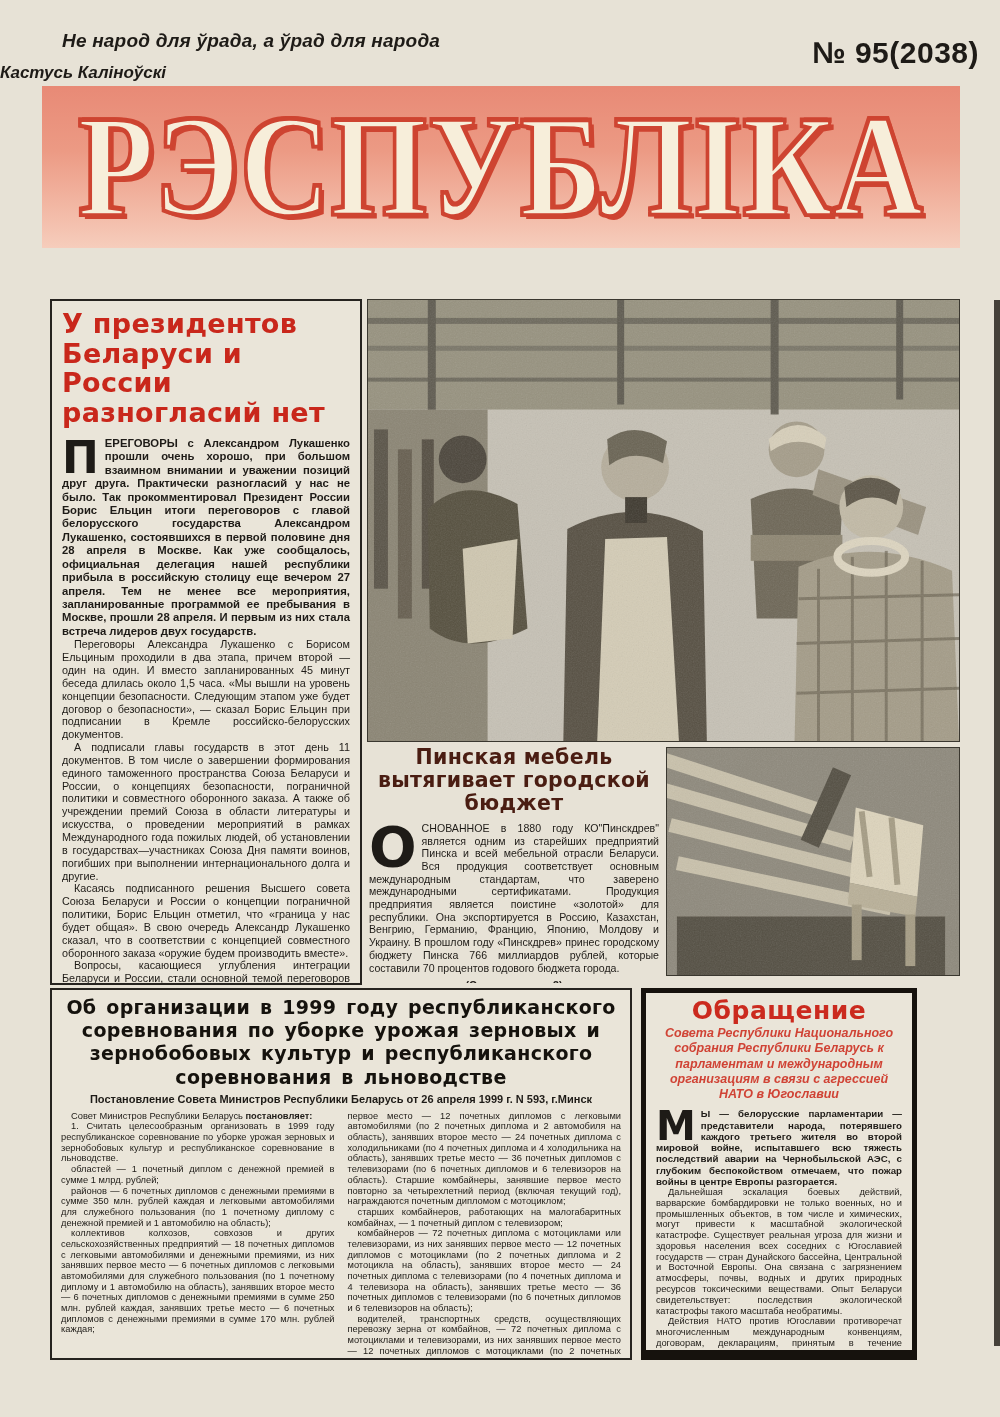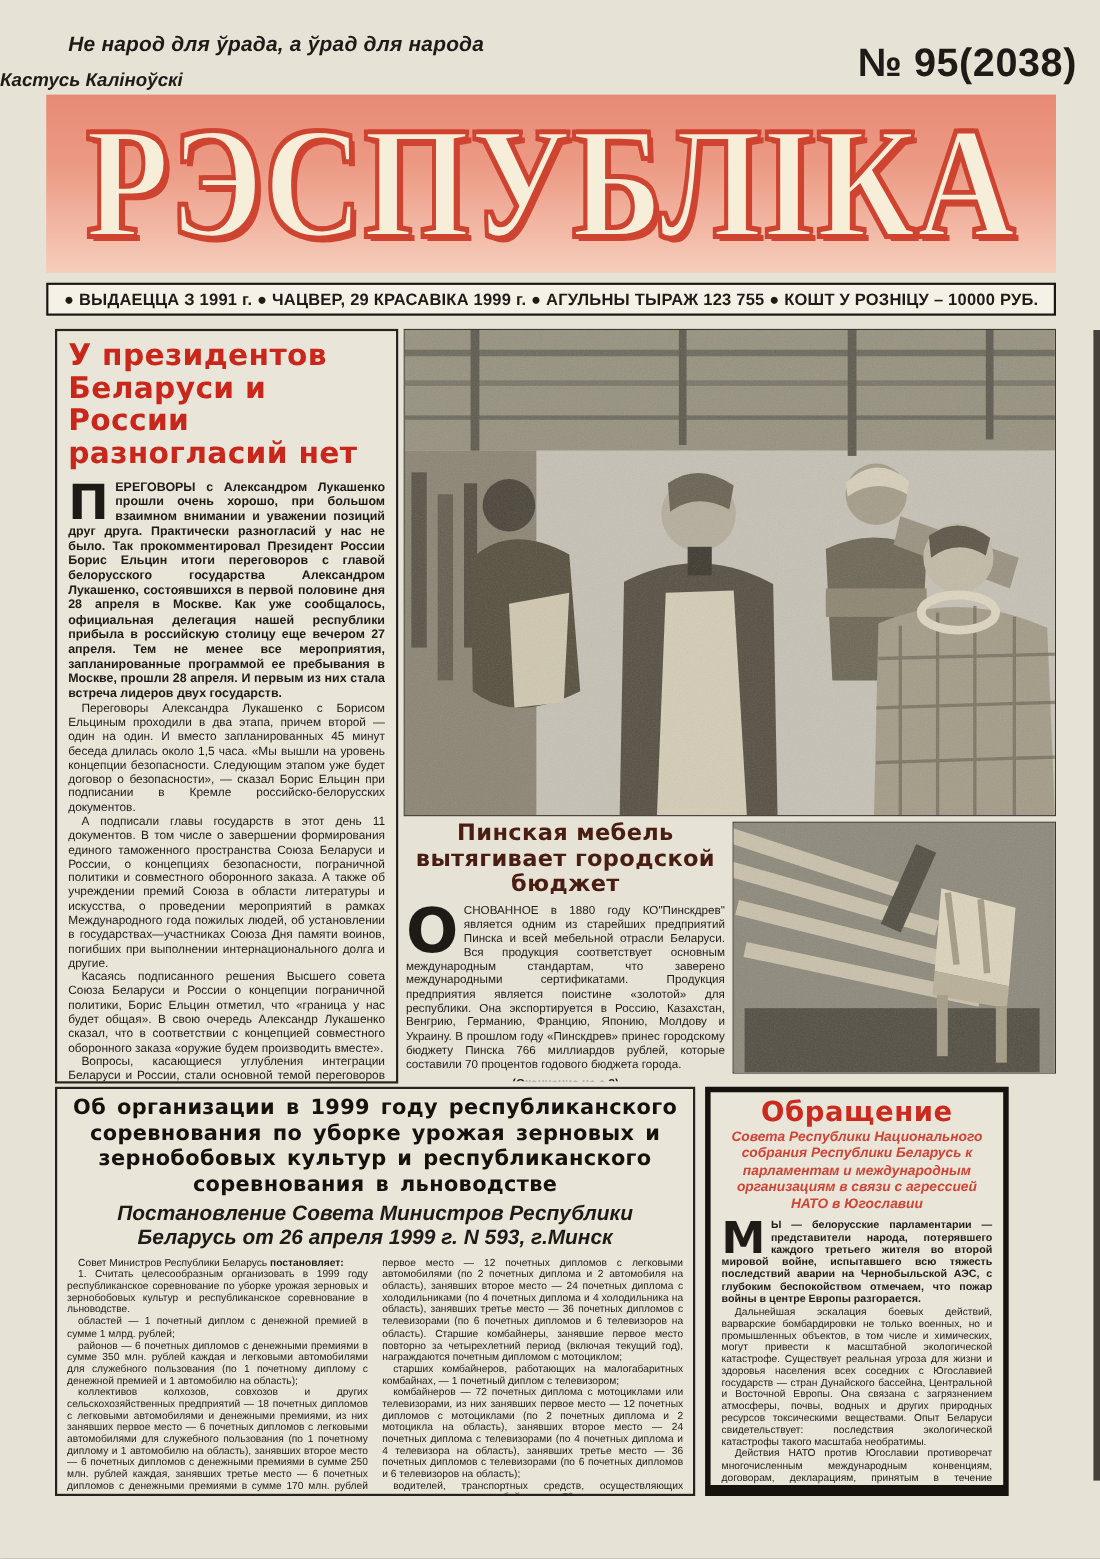--- a/index.html
+++ b/index.html
@@ -4,21 +4,21 @@
 <style>
   html,body{margin:0;padding:0;}
   body{background:#b9b4a8;font-family:"Liberation Sans",sans-serif;}
   #page{position:relative;width:1000px;height:1417px;background:#e7e2d6;overflow:hidden;
         box-shadow:0 0 8px rgba(0,0,0,.4);color:#1e1b17;padding-left:31px;}
 
   
   .motto{position:absolute;top:30px;left:62px;font-size:19px;font-weight:bold;font-style:italic;letter-spacing:.2px;}
   .motto-author{position:absolute;top:63px;left:0;width:1000px;text-align:left;
                 font-size:17px;font-weight:bold;font-style:italic;}
-  .issue-no{position:absolute;top:36px;right:52px;font-size:36px;font-weight:bold;letter-spacing:.5px;}
+  .issue-no{position:absolute;top:36px;right:52px;font-size:30px;font-weight:bold;letter-spacing:.5px;}
 
   
   .masthead{position:absolute;top:86px;left:42px;width:918px;height:162px;
             background:linear-gradient(180deg,#e88a76 0%,#ec9a84 40%,#f3bca9 80%,#f6cdbc 100%);
             display:flex;align-items:center;justify-content:center;overflow:hidden;}
   .masthead-title{font-family:"Liberation Serif",serif;font-weight:bold;font-size:124px;line-height:1;
             color:#f7eeda;letter-spacing:1px;white-space:nowrap;
             -webkit-text-stroke:3px #ce4431;
             text-shadow:4px 4px 0 #ce4431,-2px -2px 0 #ce4431,2px -2px 0 #ce4431,-2px 2px 0 #ce4431;
             transform:scaleY(1.16);}
@@ -52,21 +52,21 @@
   .a2-headline{font-family:"DejaVu Sans",sans-serif;color:#4a1d12;font-weight:bold;font-size:20.5px;
                line-height:1.12;text-align:center;margin:0 0 7px;letter-spacing:.3px;}
   .a2-body{font-size:10.6px;line-height:1.2;}
   .dropcap-xl{font-size:56px;line-height:44px;padding:3px 5px 0 0;}
 
   
   .decree{position:absolute;left:50px;top:988px;width:582px;height:372px;border:2px solid #26231f;
           background:#eae5d9;padding:6px 9px;box-sizing:border-box;overflow:hidden;}
   .decree-headline{font-family:"DejaVu Sans",sans-serif;font-weight:bold;font-size:19px;line-height:1.22;
                    text-align:center;margin:0;color:#15120d;letter-spacing:.3px;word-spacing:3px;}
-  .decree-subhead{font-weight:bold;font-style:italic;font-size:19px;text-align:center;margin:4px 0 6px;}
+  .decree-subhead{font-weight:bold;font-size:11px;text-align:center;margin:4px 0 6px;}
   .decree-cols{display:flex;gap:13px;}
   .decree-col{width:50%;font-size:9.3px;line-height:1.15;}
   .decree-col p{text-indent:10px;}
 
   
   .appeal{position:absolute;left:641px;top:988px;width:276px;height:372px;
           border:5px solid #16120d;border-bottom-width:10px;background:#eae5d9;
           padding:3px 10px 4px;box-sizing:border-box;overflow:hidden;}
   .appeal-headline{font-family:"DejaVu Sans",sans-serif;color:#cb2a1e;font-weight:bold;font-size:25px;
                    text-align:center;margin:0;letter-spacing:.5px;}
@@ -85,21 +85,20 @@
 <div id="page">
 
   <div class="motto">Не народ для ўрада, а ўрад для народа</div>
   <div class="motto-author">Кастусь Каліноўскі</div>
   <div class="issue-no">№ 95(2038)</div>
 
   <div class="masthead">
     <div class="masthead-title">РЭСПУБЛІКА</div>
   </div>
 
-  <div class="datebar">● ВЫДАЕЦЦА З 1991 г. ● ЧАЦВЕР, 29 КРАСАВІКА 1999 г. ● АГУЛЬНЫ ТЫРАЖ 123 755 ● КОШТ У РОЗНІЦУ – 10000 РУБ.</div>
 
   <div class="a1-box np">
     <h1 class="a1-headline">У президентов Беларуси и России разногласий нет</h1>
     <div class="a1-body">
       <p class="lead"><span class="dropcap">П</span><span>ЕРЕГОВОРЫ с Александром Лукашенко прошли очень хорошо, при большом взаимном внимании и уважении позиций друг друга. Практически разногласий у нас не было. Так прокомментировал Президент России Борис Ельцин итоги переговоров с главой белорусского государства Александром Лукашенко, состоявшихся в первой половине дня 28 апреля в Москве. Как уже сообщалось, официальная делегация нашей республики прибыла в российскую столицу еще вечером 27 апреля. Тем не менее все мероприятия, запланированные программой ее пребывания в Москве, прошли 28 апреля. И первым из них стала встреча лидеров двух государств.</span></p>
       <p>Переговоры Александра Лукашенко с Борисом Ельциным проходили в два этапа, причем второй — один на один. И вместо запланированных 45 минут беседа длилась около 1,5 часа. «Мы вышли на уровень концепции безопасности. Следующим этапом уже будет договор о безопасности», — сказал Борис Ельцин при подписании в Кремле российско-белорусских документов.</p>
       <p>А подписали главы государств в этот день 11 документов. В том числе о завершении формирования единого таможенного пространства Союза Беларуси и России, о концепциях безопасности, пограничной политики и совместного оборонного заказа. А также об учреждении премий Союза в области литературы и искусства, о проведении мероприятий в рамках Международного года пожилых людей, об установлении в государствах—участниках Союза Дня памяти воинов, погибших при выполнении интернационального долга и другие.</p>
       <p>Касаясь подписанного решения Высшего совета Союза Беларуси и России о концепции пограничной политики, Борис Ельцин отметил, что «граница у нас будет общая». В свою очередь Александр Лукашенко сказал, что в соответствии с концепцией совместного оборонного заказа «оружие будем производить вместе».</p>
       <p>Вопросы, касающиеся углубления интеграции Беларуси и России, стали основной темой переговоров Александра Лукашенко и с премьер-министром Евгением Примаковым. Они прошли в этот же день в рабочем кабинете руководителя правительства России. Особое внимание было уделено ходу подготовки договора о создании союзного государства, а также выполнению договоренностей в экономической сфере.</p>
 

